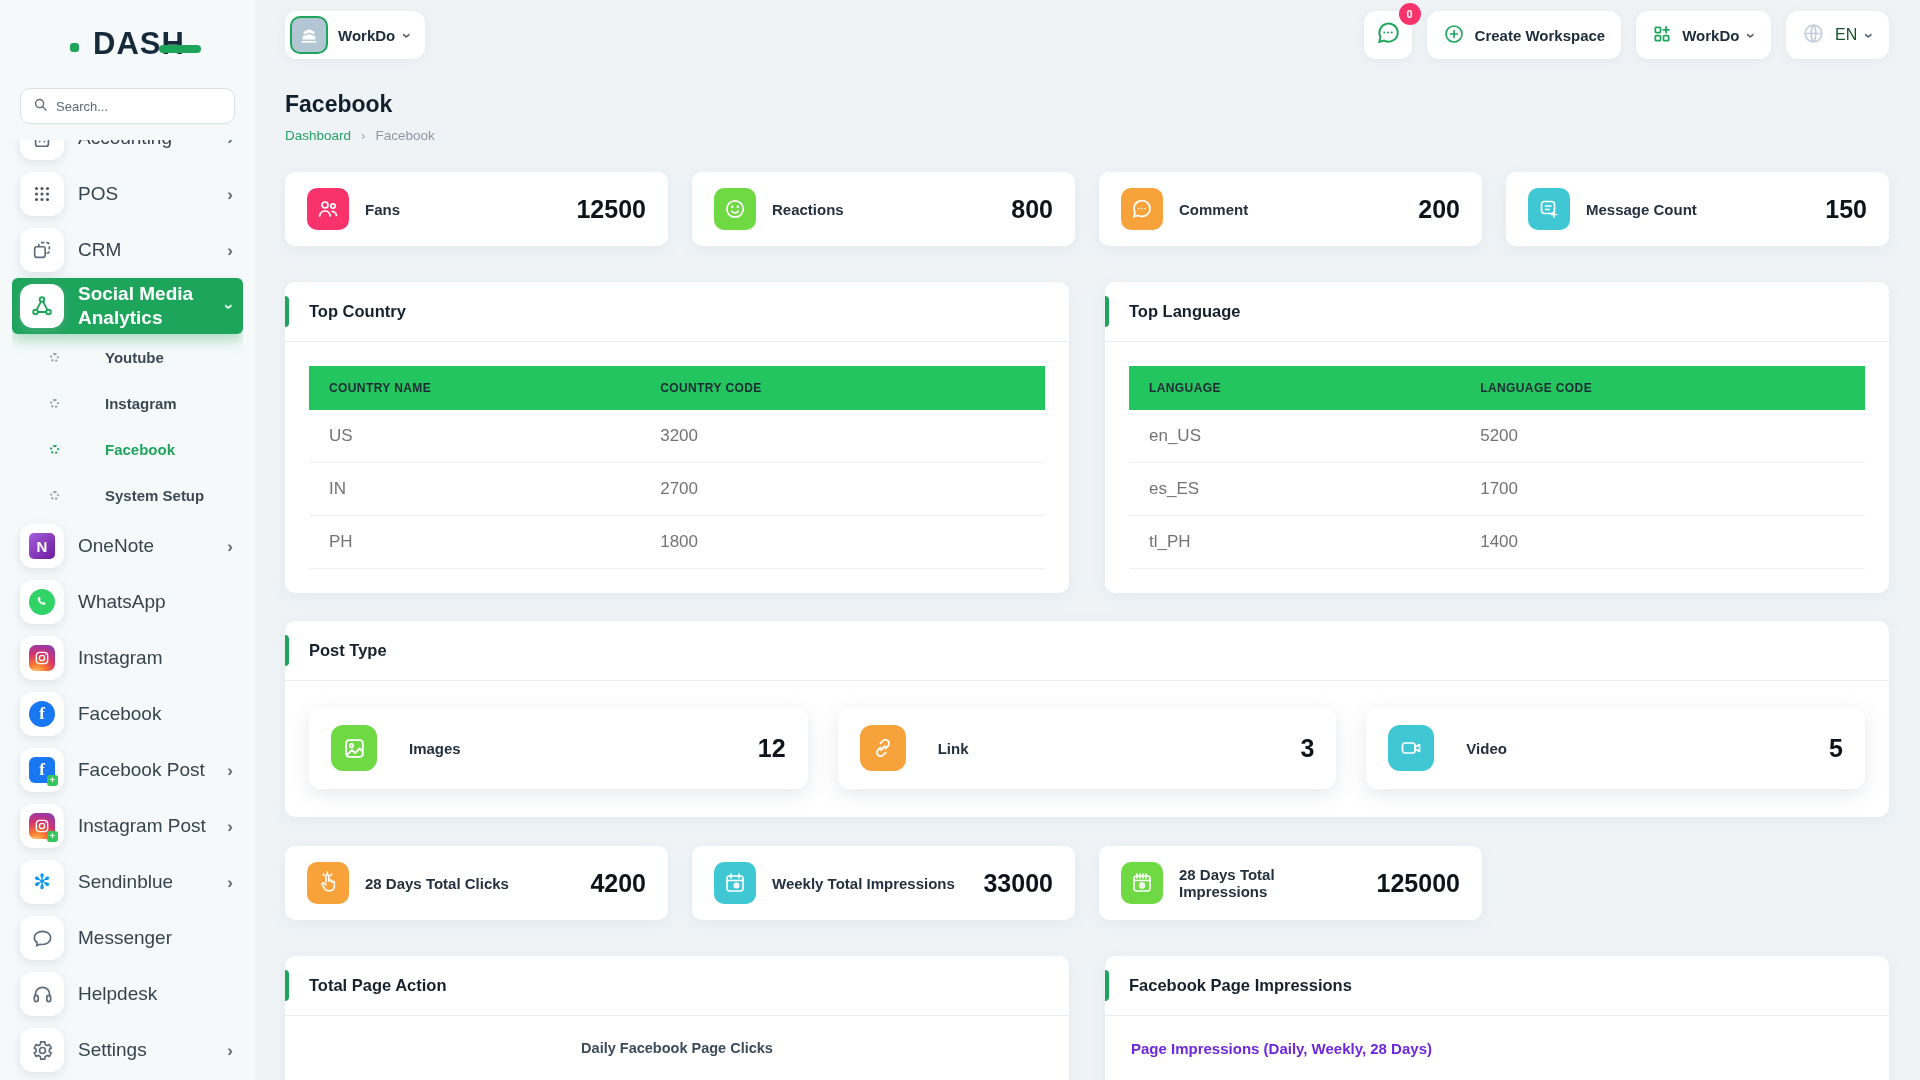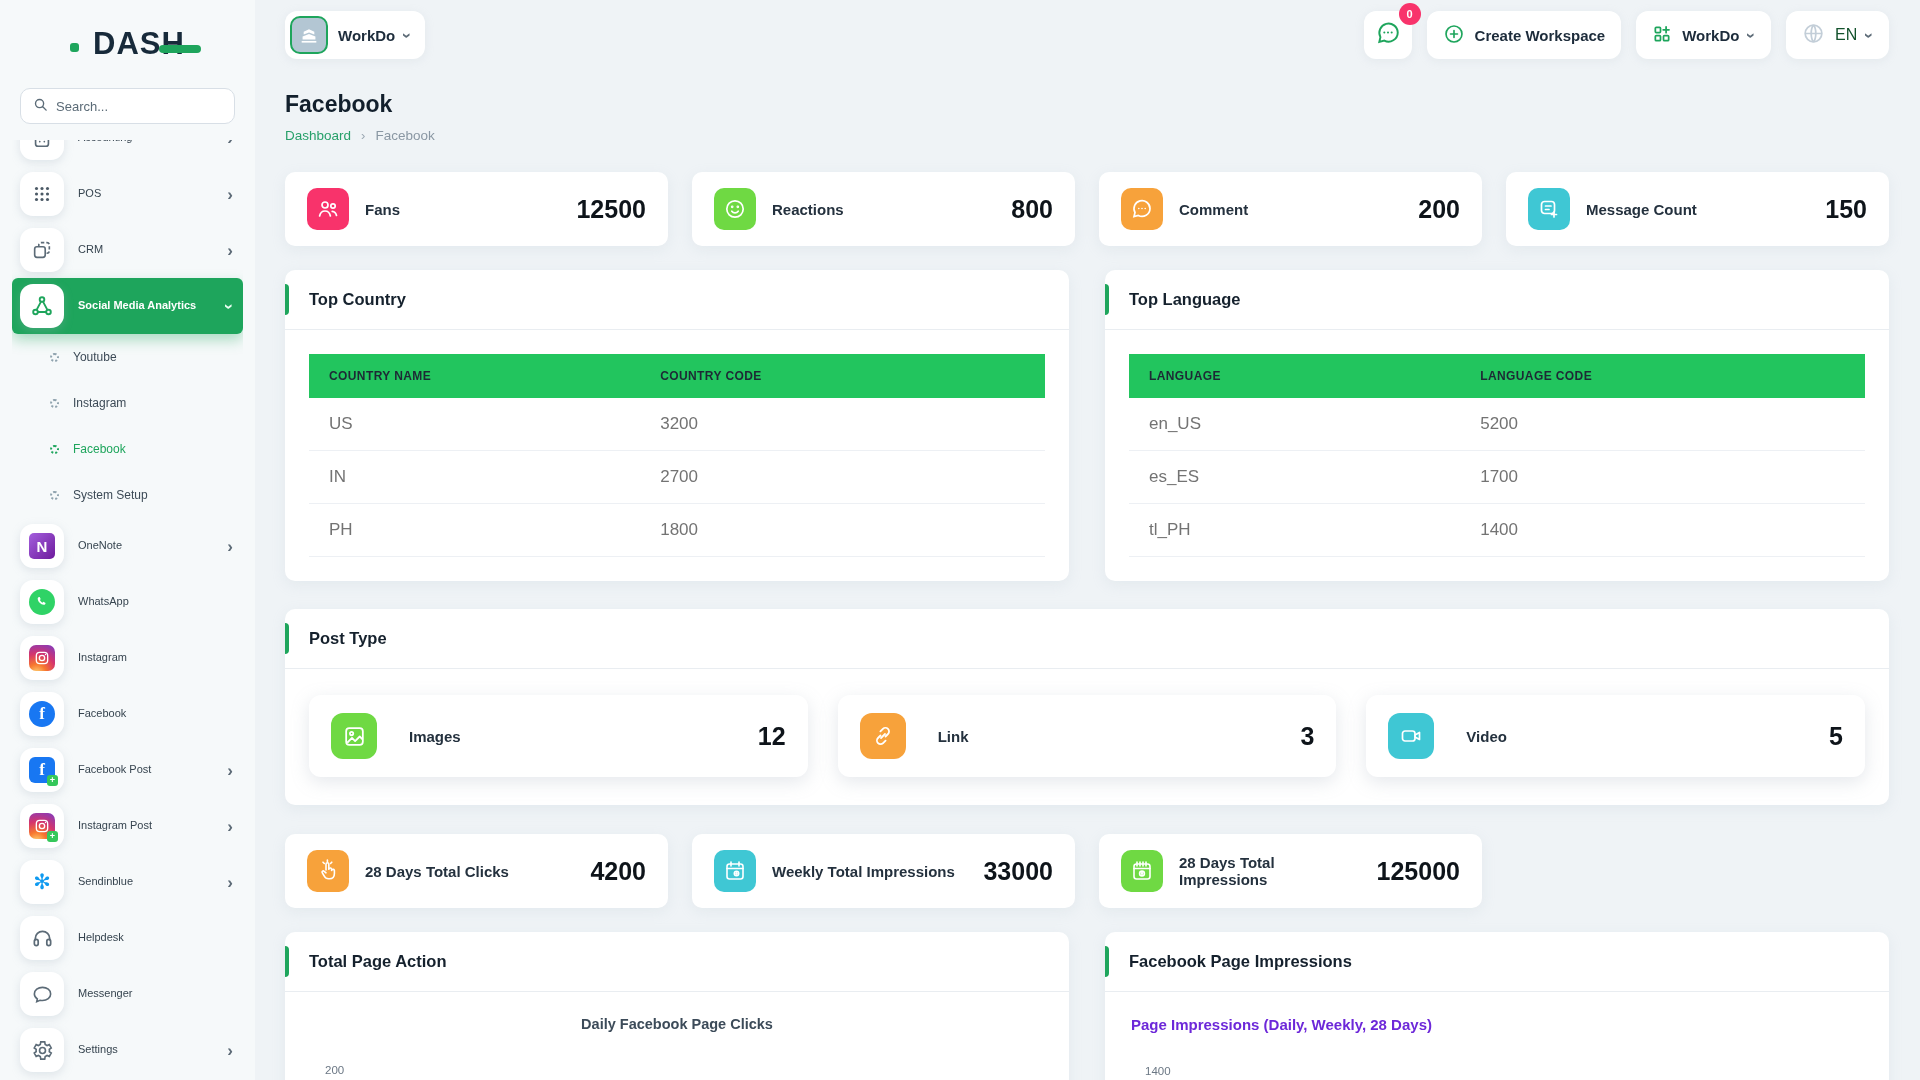--- a/index.html
+++ b/index.html
@@ -11,31 +11,31 @@
   .logo { display:flex; align-items:center; justify-content:center; gap:14px; height:44px; margin-top:6px; }
   .logo-dot { width:9px; height:9px; border-radius:3px; background:#1ea55c; margin-top:6px; }
   .logo-text { font-size:31px; font-weight:900; letter-spacing:1px; color:#172a3a; position:relative; }
   .logo-text::after { content:""; position:absolute; right:-16px; top:54%; width:42px; height:8px; border-radius:4px; background:#1ea55c; }
   .search-box { margin:22px 8px 0 8px; height:36px; background:#fff; border:1px solid #d8dfe6; border-radius:10px; display:flex; align-items:center; gap:8px; padding:0 12px; }
   .search-box input { border:none; outline:none; background:transparent; font-size:13px; color:#44525f; width:100%; font-family:inherit; }
   .search-box input::placeholder { color:#5b6b77; }
   .menu { margin-top:16px; height:calc(1080px - 130px); overflow:hidden; }
   .item { display:flex; align-items:center; gap:14px; padding:2px 10px 2px 8px; min-height:56px; border-radius:16px; cursor:pointer; }
   .item .tile { flex:0 0 44px; width:44px; height:44px; background:#fff; border-radius:13px; box-shadow:0 3px 10px rgba(160,175,190,.28); display:flex; align-items:center; justify-content:center; position:relative; }
-  .item .label { font-size:11px; color:#36444f; font-weight:500; flex:1; line-height:1.25; }
+  .item .label { font-size:19px; color:#36444f; font-weight:500; flex:1; line-height:1.25; }
   .chev { color:#5d6b77; font-size:17px; font-weight:600; line-height:1; }
   .chev-r::before { content:"›"; }
   .chev-d::before { content:"›"; display:inline-block; transform:rotate(90deg); }
   .item.active { background:#1ea55c; box-shadow:0 6px 14px rgba(30,165,92,.35);border-radius:6px; }
   .item.active .label { color:#fff; font-weight:700; }
   .item.active .chev { color:#eafff3; }
   .clipped { margin-top:-30px; }
   .sub { display:flex; align-items:center; gap:14px; padding-left:38px; height:46px; cursor:pointer; }
   .bullet { width:9px; height:9px; border-radius:50%; border:2px dotted #8fa3ae; }
-  .sub .label { font-size:12px; color:#3c4a56; font-weight:400; }
+  .sub .label { font-size:15px; color:#3c4a56; font-weight:700;margin-left:32px; }
   .sub.active .label { color:#1ea55c; }
   .sub.active .bullet { border-color:#1ea55c; }
 
   
   .g-circle { width:26px; height:26px; border-radius:50%; display:flex; align-items:center; justify-content:center; color:#fff; font-weight:700; }
   .g-square { width:26px; height:26px; border-radius:6px; display:flex; align-items:center; justify-content:center; color:#fff; font-weight:700; }
   .wa { background:#2fd366; }
   .fb { background:#1877f2; font-size:17px; font-family:"Liberation Serif",serif; }
   .insta { background:radial-gradient(circle at 30% 110%, #ffd776 0%, #f7772e 28%, #d5356c 58%, #8c3ab4 92%); border-radius:7px; }
   .onenote { background:linear-gradient(135deg,#a45fdd,#6d1a9c); border-radius:5px; font-size:15px; }
@@ -53,21 +53,21 @@
   .badge { position:absolute; top:-8px; right:-9px; min-width:22px; height:22px; border-radius:50%; background:#f8336b; color:#fff; font-size:11px; font-weight:700; display:flex; align-items:center; justify-content:center; }
   .lang-txt { color:#14532d; font-weight:400; font-size:16px; }
 
   .page-title { margin-top:32px; font-size:23px; font-weight:700; color:#10203048; color:#121f2c; }
   .breadcrumb { margin-top:10px; display:flex; align-items:center; gap:10px; font-size:13.5px; }
   .bc-link { color:#27a06a; cursor:pointer; }
   .bc-sep { color:#9aa7b2; font-size:13px; }
   .bc-cur { color:#8a97a3; }
 
   .grid4 { display:grid; grid-template-columns:repeat(4,1fr); gap:24px; margin-top:29px; }
-  .grid2 { display:grid; grid-template-columns:1fr 1fr; gap:36px; margin-top:24px; }
+  .grid2 { display:grid; grid-template-columns:1fr 1fr; gap:36px; margin-top:36px; }
   .stat { background:#fff; border-radius:10px; padding:0 22px; height:74px; display:flex; align-items:center; gap:16px; box-shadow:0 4px 14px rgba(170,185,200,.16); }
   .sicon { flex:0 0 42px; width:42px; height:42px; border-radius:10px; display:flex; align-items:center; justify-content:center; }
   .c-pink { background:#f8336b; }
   .c-green { background:#6fd943; }
   .c-orange { background:#f7a23b; }
   .c-cyan { background:#3fc7d4; }
   .slabel { font-size:15px; font-weight:600; color:#24313e; flex:1; }
   .svalue { font-size:25px; font-weight:700; color:#0e141a; }
 
   .panel { background:#fff; border-radius:10px; box-shadow:0 4px 14px rgba(170,185,200,.16); }
@@ -246,36 +246,36 @@
     <div class="item">
       <span class="tile">
           <span class="sendin">✻</span>
         </span>
       <span class="label">Sendinblue</span>
       <span class="chev chev-r"></span>
     </div>
 
     <div class="item">
       <span class="tile">
+        <svg width="23" height="23" viewBox="0 0 24 24" fill="none" stroke="#5c6b77" stroke-width="1.7">
+            <path d="M12 4.5c4.7 0 8.5 3 8.5 6.9 0 3.8-3.8 6.9-8.5 6.9-.9 0-1.8-.1-2.6-.3l-3.4 1.5.6-3C4.6 15.2 3.5 13.4 3.5 11.4c0-3.9 3.8-6.9 8.5-6.9z"></path>
+          </svg>
+      </span>
+      <span class="label">Messenger</span>
+    </div>
+
+    <div class="item">
+      <span class="tile">
         <svg width="23" height="23" viewBox="0 0 24 24" fill="none" stroke="#5c6b77" stroke-width="1.8">
             <path d="M4.5 14v-2a7.5 7.5 0 0 1 15 0v2"></path>
             <rect x="3.5" y="13" width="4" height="6.5" rx="2"></rect>
             <rect x="16.5" y="13" width="4" height="6.5" rx="2"></rect>
           </svg>
       </span>
       <span class="label">Helpdesk</span>
-    </div>
-
-    <div class="item">
-      <span class="tile">
-        <svg width="23" height="23" viewBox="0 0 24 24" fill="none" stroke="#5c6b77" stroke-width="1.7">
-            <path d="M12 4.5c4.7 0 8.5 3 8.5 6.9 0 3.8-3.8 6.9-8.5 6.9-.9 0-1.8-.1-2.6-.3l-3.4 1.5.6-3C4.6 15.2 3.5 13.4 3.5 11.4c0-3.9 3.8-6.9 8.5-6.9z"></path>
-          </svg>
-      </span>
-      <span class="label">Messenger</span>
     </div>
 
     <div class="item">
       <span class="tile">
         <svg width="23" height="23" viewBox="0 0 24 24" fill="none" stroke="#5c6b77" stroke-width="1.7">
             <circle cx="12" cy="12" r="3.1"></circle>
             <path d="M19.2 12c0-.4 0-.8-.1-1.2l2-1.5-2-3.4-2.3 1a7.2 7.2 0 0 0-2-1.2L14.3 3h-4.1l-.5 2.7a7.2 7.2 0 0 0-2 1.2l-2.3-1-2 3.4 2 1.5a7.2 7.2 0 0 0 0 2.4l-2 1.5 2 3.4 2.3-1a7.2 7.2 0 0 0 2 1.2l.5 2.7h4.1l.5-2.7a7.2 7.2 0 0 0 2-1.2l2.3 1 2-3.4-2-1.5c.1-.4.1-.8.1-1.2z"></path>
           </svg>
       </span>
       <span class="label">Settings</span>

